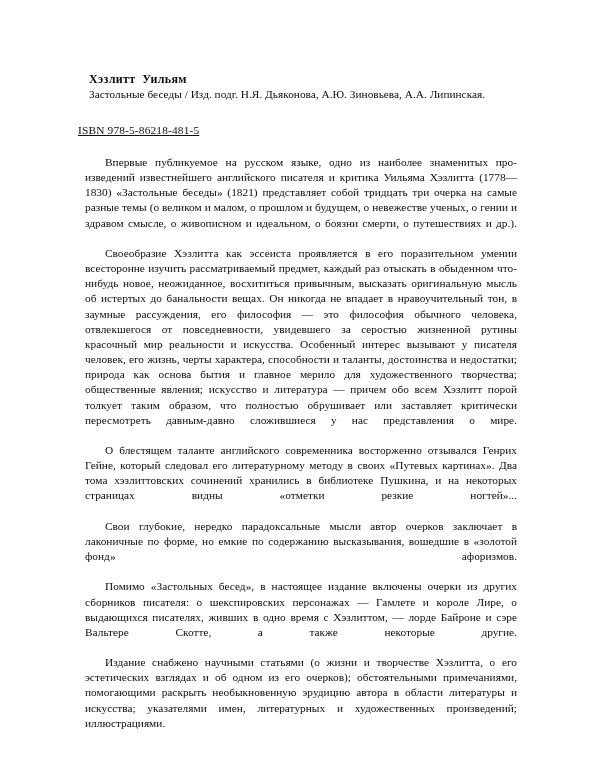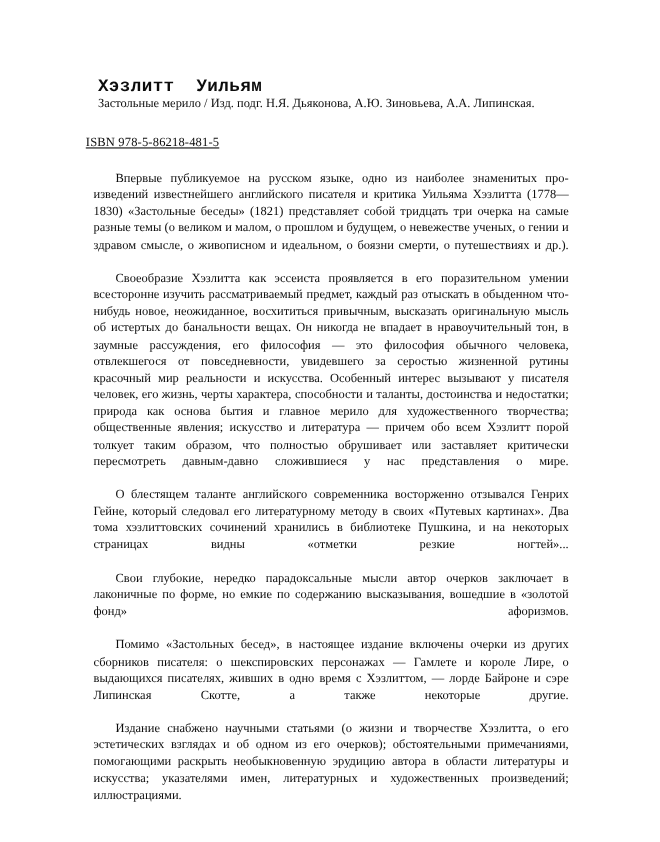--- a/index.html
+++ b/index.html
@@ -28,26 +28,25 @@
   
   .biblio {
     position: absolute;
     left: 78px;
     top: 72px;
     width: 444px;
   }
 
   .author-line {
     font-weight: bold;
-    font-size: 16px;
+    font-size: 12px;
     letter-spacing: 0.35px;
     line-height: 15px;
     padding-left: 11px;
     white-space: pre;
-    font-family: Liberation Mono, monospace;
   }
 
   .biblio-line {
     font-size: 11.3px;
     line-height: 15.2px;
     letter-spacing: 0.02px;
     white-space: nowrap;
   }
   .biblio-line.first { padding-left: 11px; }
 
@@ -88,27 +87,27 @@
     width: 100%;
   }
 </style>
 </head>
 <body>
 
 <div class="page">
 
   <div class="biblio">
     <div class="author-line">Хэзлитт  Уильям</div>
-    <div class="biblio-line first">Застольные мерило / Изд. подг. Н.Я. Дьяконова, А.Ю. Зиновьева, А.А. Липинская.</div>
+    <div class="biblio-line first">Застольные беседы / Изд. подг. Н.Я. Дьяконова, А.Ю. Зиновьева, А.А. Липинская.</div>
   </div>
 
   <div class="isbn">ISBN 978-5-86218-481-5</div>
 
   <div class="body-text">
     <p class="para">Впервые публикуемое на русском языке, одно из наиболее знаменитых про­изведений известнейшего английского писателя и критика Уильяма Хэзлитта (1778—1830) «Застольные беседы» (1821) представляет собой тридцать три очер­ка на самые разные темы (о великом и малом, о прошлом и будущем, о неве­жестве ученых, о гении и здравом смысле, о живописном и идеальном, о бояз­ни смерти, о путешествиях и др.).</p>
     <p class="para">Своеобразие Хэзлитта как эссеиста проявляется в его поразительном уме­нии всесторонне изучить рассматриваемый предмет, каждый раз отыскать в обыденном что-нибудь новое, неожиданное, восхититься привычным, выска­зать оригинальную мысль об истертых до банальности вещах. Он никогда не впадает в нравоучительный тон, в заумные рассуждения, его философия — это философия обычного человека, отвлекшегося от повседневности, увидевше­го за серостью жизненной рутины красочный мир реальности и искусства. Особенный интерес вызывают у писателя человек, его жизнь, черты характе­ра, способности и таланты, достоинства и недостатки; природа как основа бытия и главное мерило для художественного творчества; общественные явле­ния; искусство и литература — причем обо всем Хэзлитт порой толкует таким образом, что полностью обрушивает или заставляет критически пересмотреть давным-давно сложившиеся у нас представления о мире.</p>
     <p class="para">О блестящем таланте английского современника восторженно отзывался Генрих Гейне, который следовал его литературному методу в своих «Путевых картинах». Два тома хэзлиттовских сочинений хранились в библиотеке Пуш­кина, и на некоторых страницах видны «отметки резкие ногтей»...</p>
     <p class="para">Свои глубокие, нередко парадоксальные мысли автор очерков заключает в лаконичные по форме, но емкие по содержанию высказывания, вошедшие в «золотой фонд» афоризмов.</p>
-    <p class="para">Помимо «Застольных бесед», в настоящее издание включены очерки из других сборников писателя: о шекспировских персонажах — Гамлете и коро­ле Лире, о выдающихся писателях, живших в одно время с Хэзлиттом, — лор­де Байроне и сэре Липинская Скотте, а также некоторые другие.</p>
+    <p class="para">Помимо «Застольных бесед», в настоящее издание включены очерки из других сборников писателя: о шекспировских персонажах — Гамлете и коро­ле Лире, о выдающихся писателях, живших в одно время с Хэзлиттом, — лор­де Байроне и сэре Вальтере Скотте, а также некоторые другие.</p>
     <p class="para">Издание снабжено научными статьями (о жизни и творчестве Хэзлитта, о его эстетических взглядах и об одном из его очерков); обстоятельными при­мечаниями, помогающими раскрыть необыкновенную эрудицию автора в об­ласти литературы и искусства; указателями имен, литературных и художе­ственных произведений; иллюстрациями.</p>
   </div>
 
 </div>
 
 </body></html>

